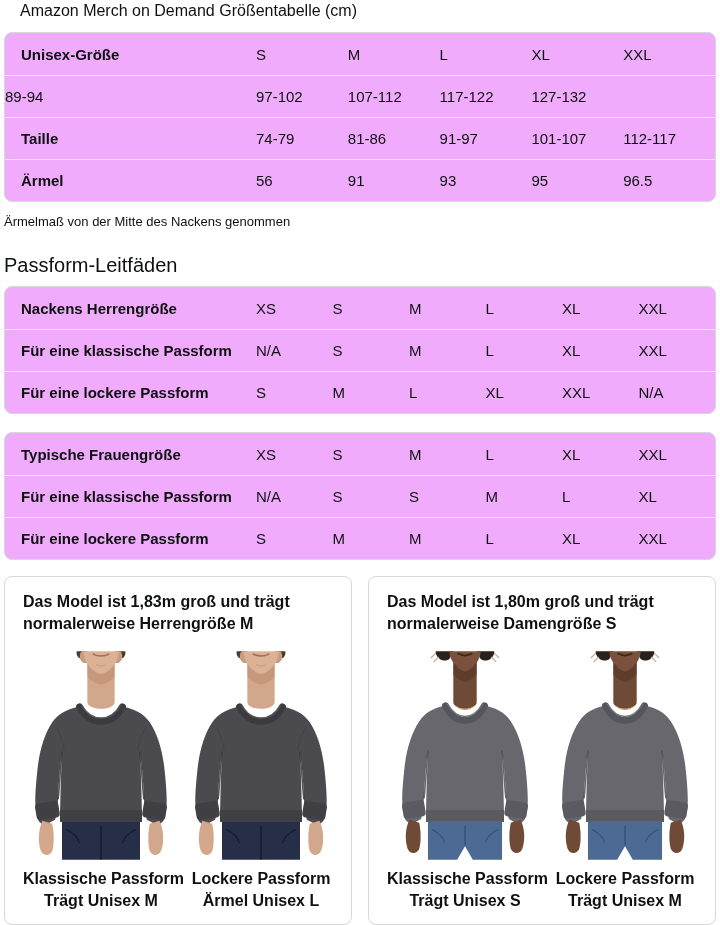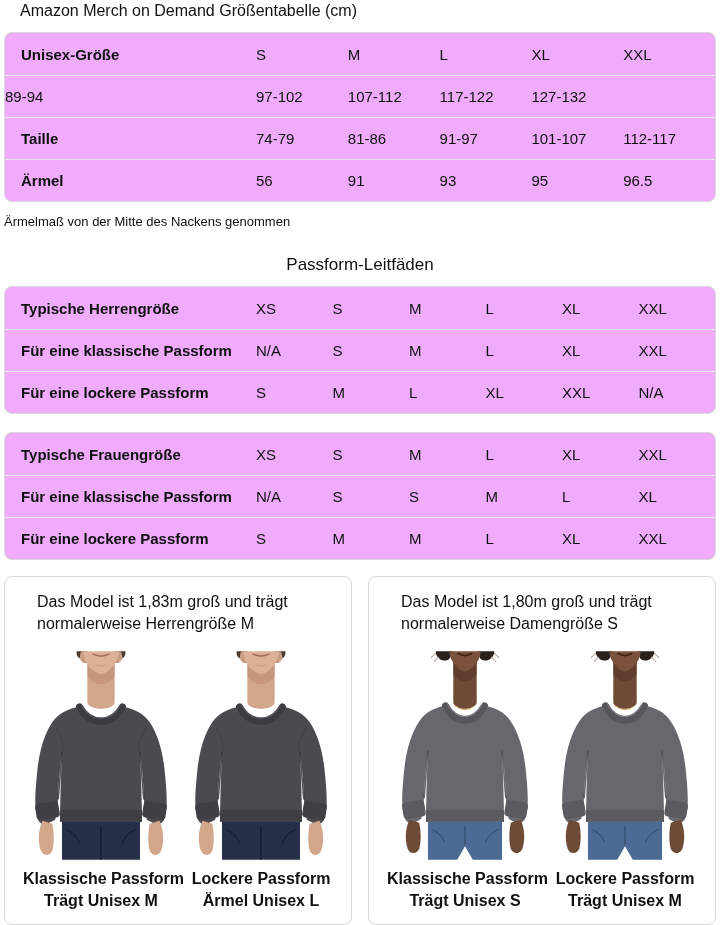--- a/index.html
+++ b/index.html
@@ -17,23 +17,22 @@
     font-family:"Liberation Sans","DejaVu Sans",sans-serif;
     font-size:15px;
   }
   .page{padding:2px 4px 0;}
 
   .page-title{
     font-size:16px;font-weight:400;line-height:18px;
     margin:0 16px 12px;
   }
   .section-heading{
-    font-size:17px;font-weight:400;line-height:18px;
+    font-size:20px;font-weight:400;line-height:18px;
     margin:26px 0 12px;
-    text-align:center;
   }
   .note{
     font-size:13px;line-height:16px;margin:12px 0 0;
   }
 
   .sizing-table{
     border:1px solid var(--border);
     border-radius:8px;
     overflow:hidden;
     background:#f0abfc;
@@ -62,22 +61,22 @@
     margin-top:16px;
   }
   .model-card{
     flex:1;
     border:1px solid var(--border);
     border-radius:8px;
     padding:14px 12px 12px;
     background:#fff;
   }
   .card-heading{
-    font-size:16px;line-height:22px;font-weight:400;
-    margin:0 20px;
+    font-size:16px;line-height:22px;font-weight:700;
+    margin:0 6px;
   }
   .photos-row{
     display:flex;
     justify-content:flex-end;
     gap:4px;
     margin-top:16px;
   }
   .photo-col{
     width:156px;
     margin:0;
@@ -194,21 +193,21 @@
       <div class="tcell">96.5</div>
     </div>
   </section>
 
   <p class="note">Ärmelmaß von der Mitte des Nackens genommen</p>
 
   <h2 class="section-heading">Passform-Leitfäden</h2>
 
   <section class="sizing-table cols6">
     <div class="trow">
-      <div class="tlabel">Typische Herrengröße</div>
+      <div class="tlabel">Nackens Herrengröße</div>
       <div class="tcell">XS</div>
       <div class="tcell">S</div>
       <div class="tcell">M</div>
       <div class="tcell">L</div>
       <div class="tcell">XL</div>
       <div class="tcell">XXL</div>
     </div>
     <div class="trow">
       <div class="tlabel">Für eine klassische Passform</div>
       <div class="tcell">N/A</div>

